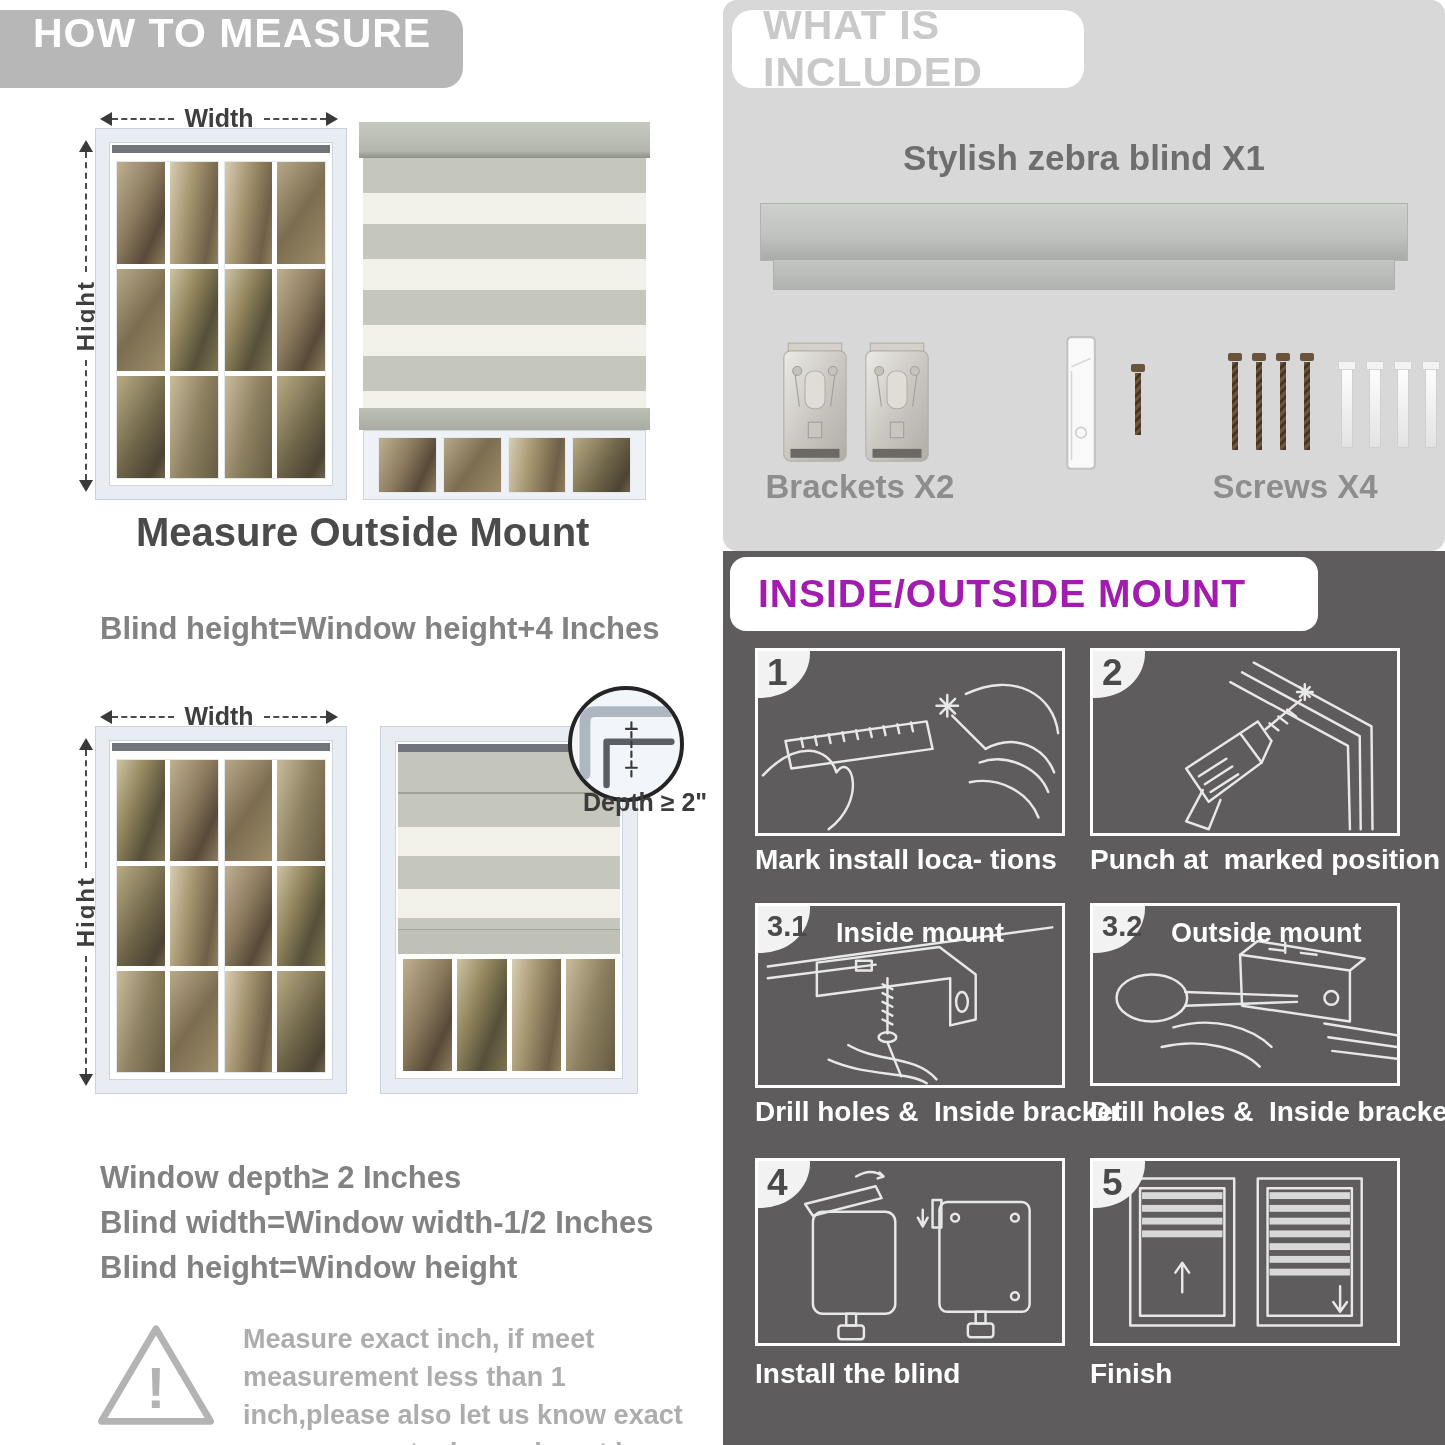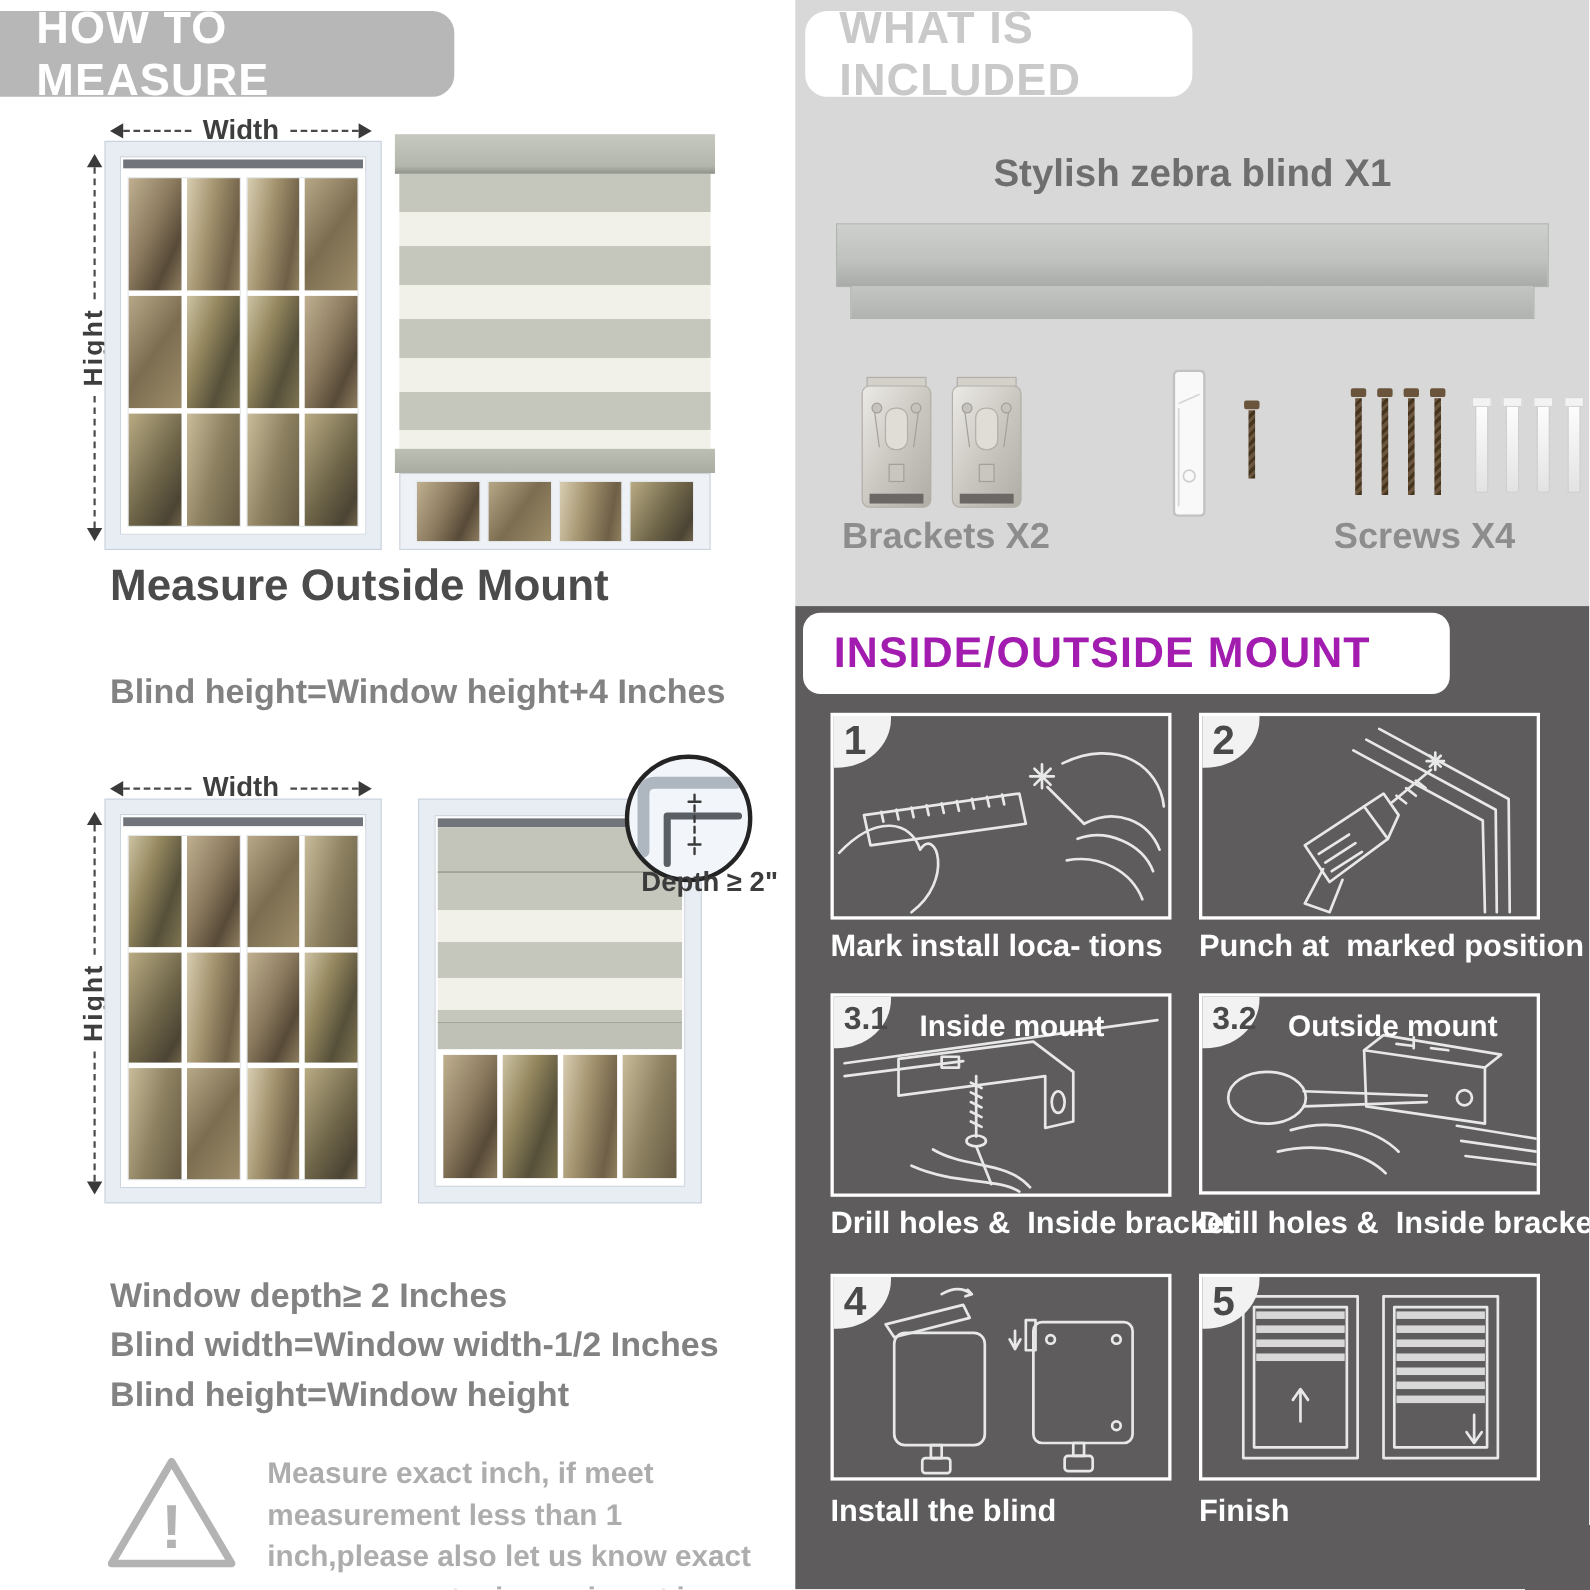--- a/index.html
+++ b/index.html
@@ -1,20 +1,20 @@
 <!DOCTYPE html>
 <html><head>
 <meta charset="utf-8">
 <style>
   html,body{margin:0;padding:0;background:#fff;}
   #canvas{position:relative;width:1445px;height:1445px;background:#ffffff;overflow:hidden;
           font-family:"Liberation Sans","DejaVu Sans",sans-serif;}
   
-  .h-bar{position:absolute;left:0;top:10px;width:413px;height:78px;background:#b7b7b7;
-         border-radius:0 20px 20px 0;display:flex;align-items:center;padding-left:33px;box-sizing:border-box;}
+  .h-bar{position:absolute;left:0;top:10px;width:463px;height:78px;background:#b7b7b7;
+         border-radius:0 20px 20px 0;display:flex;align-items:flex-start;padding-left:33px;box-sizing:border-box;}
   .h-bar span{color:#ffffff;font-weight:bold;font-size:41px;letter-spacing:1px;}
 
   
   .dim-h{position:absolute;display:flex;align-items:center;color:#3e3e3e;font-weight:bold;font-size:25px;}
   .dim-h .ar{width:0;height:0;border-top:7px solid transparent;border-bottom:7px solid transparent;}
   .dim-h .ar.l{border-right:12px solid #3a3a3a;}
   .dim-h .ar.r{border-left:12px solid #3a3a3a;}
   .dim-h .ln{flex:1;border-top:2px dashed #4a4a4a;height:0;}
   .dim-h .lbl{padding:0 10px;}
   .dim-v{position:absolute;display:flex;flex-direction:column;align-items:center;}
@@ -42,40 +42,40 @@
   
   .blind-out{position:absolute;}
   .blind-out .rail-top{position:relative;left:-4px;width:calc(100% + 8px);height:36px;
        background:linear-gradient(180deg,#c6c9bf 0%,#b3b6ac 80%,#8f928a 100%);}
   .blind-out .stripes{height:250px;background:repeating-linear-gradient(180deg,#c6c7bc 0 35px,#f2f1e9 35px 66px);}
   .blind-out .rail-bot{position:relative;left:-4px;width:calc(100% + 8px);height:22px;
        background:linear-gradient(180deg,#bcbfb4 0%,#a9aca1 100%);}
   .win-strip{height:70px;background:#eef1f5;border:1px solid #ccd4dd;box-sizing:border-box;padding:6px 14px;display:flex;gap:6px;}
   .win-strip .pane{flex:1;border:1px solid #e5e9ee;}
 
-  .h2{position:absolute;font-size:40px;font-weight:bold;color:#4b4b4b;}
+  .h2{position:absolute;font-size:40px;font-weight:bold;color:#4b4b4b;margin-left:36px;}
   .sub{position:absolute;font-size:31px;font-weight:bold;color:#828282;}
 
   
   .win-in{position:absolute;background:#e8edf4;border:1px solid #c9d2dc;box-sizing:border-box;padding:14px;}
   .win-in .inner{height:100%;background:#fdfdfd;border:1px solid #ccd4dd;display:flex;flex-direction:column;box-sizing:border-box;}
   .win-in .bar{height:8px;background:#71757b;margin:2px 2px 0;}
   .win-in .head{height:40px;background:#c3c4ba;border-bottom:2px solid #9fa296;margin:0 2px;}
   .win-in .stripes{flex:1;margin:0 2px;background:repeating-linear-gradient(180deg,#c6c7bc 0 33px,#f2f1e9 33px 62px);}
   .win-in .rail{height:24px;background:#bfc0b6;border-top:1px solid #a2a599;margin:0 2px;}
   .win-in .panes{height:112px;display:flex;gap:5px;background:#fff;padding:5px;margin:0 2px 2px;}
   .win-in .panes .sash2{flex:1;display:grid;grid-template-columns:1fr 1fr;gap:5px;}
 
   .magnifier{position:absolute;width:116px;height:116px;border-radius:50%;border:4px solid #242424;
              background:#f2f5f9;overflow:hidden;box-sizing:border-box;}
   .depth-label{position:absolute;font-size:25px;font-weight:bold;color:#3c3c3c;}
   .warn-text{position:absolute;width:460px;font-size:27px;line-height:38px;font-weight:bold;color:#adadad;}
 
   
-  .right-top{position:absolute;left:723px;top:0;width:722px;height:551px;background:#d8d8d8;}
+  .right-top{position:absolute;left:723px;top:0;width:722px;height:551px;background:#d8d8d8;border-radius:14px;}
   .w-box{position:absolute;left:9px;top:10px;width:352px;height:78px;background:#ffffff;border-radius:20px;
          display:flex;align-items:center;padding-left:31px;box-sizing:border-box;}
   .w-box span{color:#c9c9c9;font-weight:bold;font-size:41px;letter-spacing:1px;}
   .product-title{position:absolute;left:0;top:138px;width:100%;text-align:center;
                  font-size:35px;font-weight:bold;color:#6e6e6e;}
   .headrail{position:absolute;left:37px;top:203px;width:648px;height:58px;
             background:linear-gradient(180deg,#cdd0cc 0%,#bec1bd 60%,#a8aba7 100%);
             border:1px solid #b0b3af;box-sizing:border-box;}
   .headrail::after{content:"";position:absolute;left:12px;top:100%;width:calc(100% - 24px);height:30px;
             background:linear-gradient(180deg,#c2c5c1 0%,#b0b3af 100%);border:1px solid #aeb1ad;border-top:none;box-sizing:border-box;}

